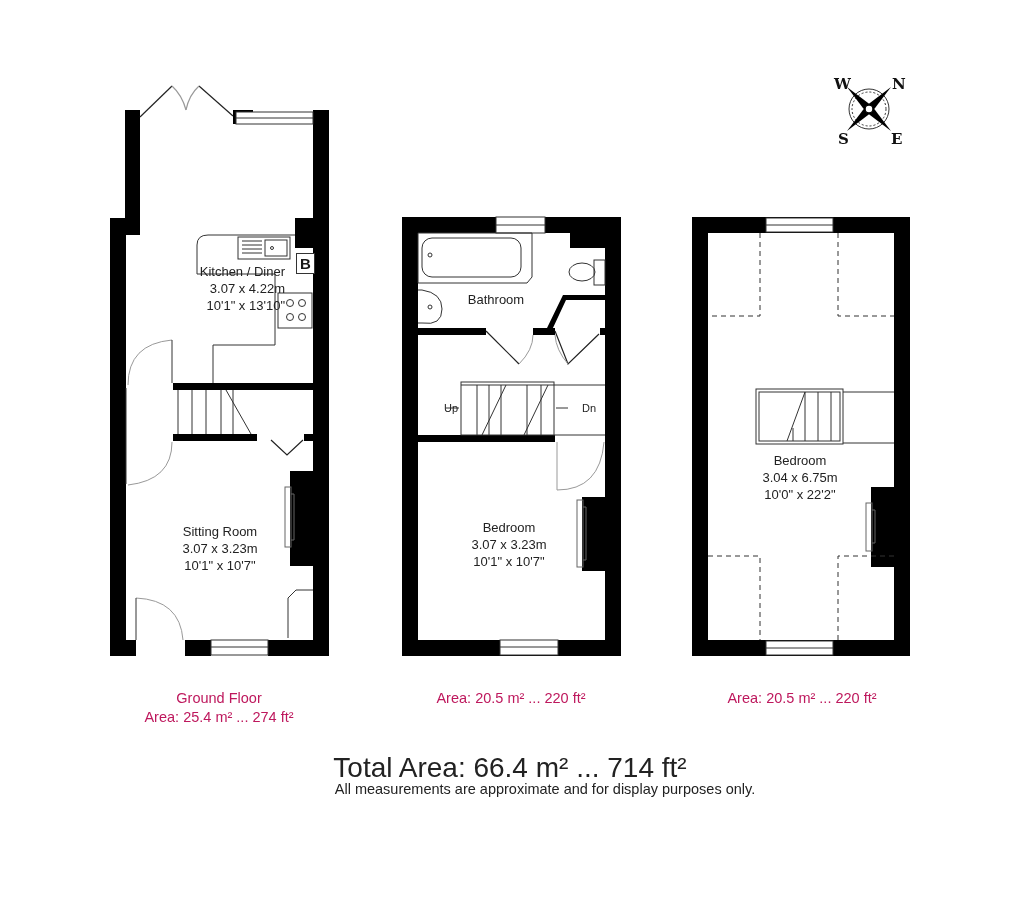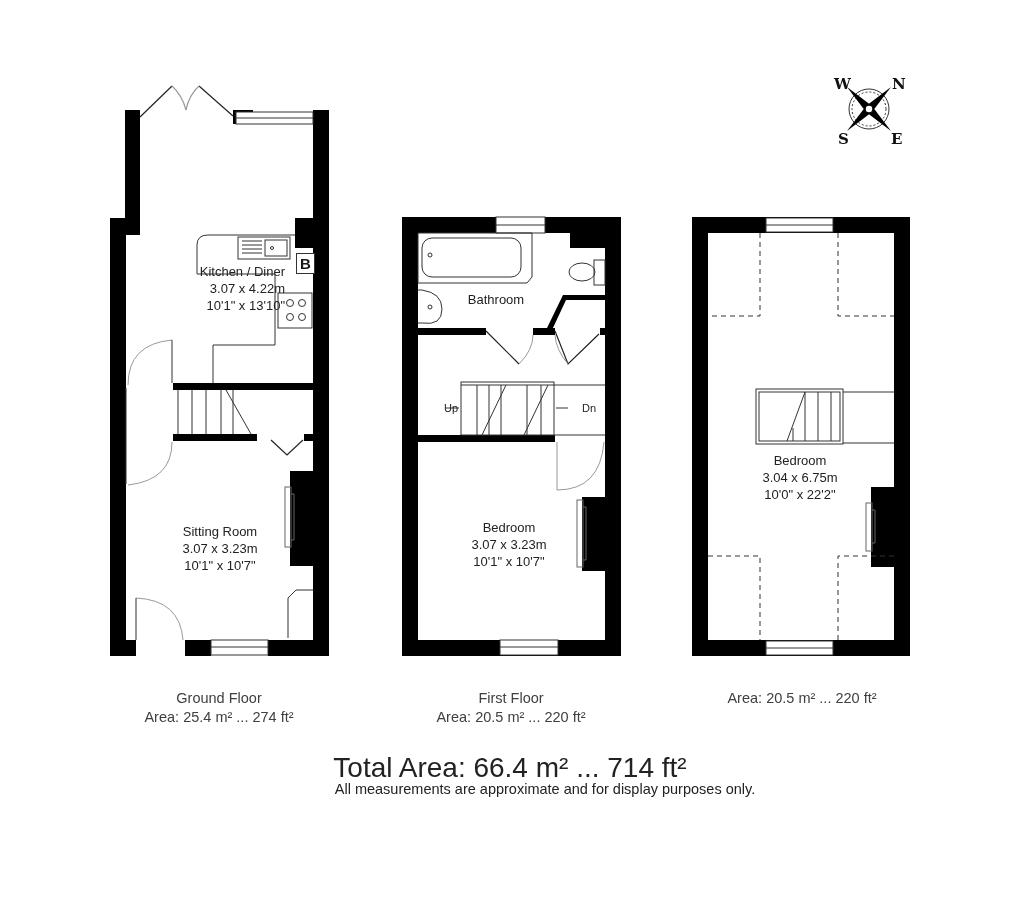--- a/index.html
+++ b/index.html
@@ -1,19 +1,19 @@
 <!DOCTYPE html>
 <html><head>
 <meta charset="utf-8">
 <style>
   html, body { margin:0; padding:0; background:#ffffff; }
   body { width:1020px; height:919px; position:relative; overflow:hidden; font-family:"Liberation Sans", sans-serif; color:#1a1a1a; }
   svg.plan { position:absolute; left:0; top:0; }
   .room-label { position:absolute; text-align:center; font-size:13px; line-height:17px; color:#222; }
-  .floor-caption { position:absolute; text-align:center; font-size:14.5px; line-height:19px; color:#404040; width:240px; }
+  .floor-caption { position:absolute; text-align:center; font-size:14.5px; line-height:19px; color:#be185d; width:240px; }
   .total { position:absolute; left:0; width:1020px; text-align:center; top:752px; font-size:28px; color:#222; }
   .disclaimer { position:absolute; left:0; width:1020px; text-align:center; top:781px; font-size:14.5px; color:#222;padding-left:35px; }
   .compass-letter { position:absolute; font-family:"DejaVu Serif", serif; font-weight:bold; font-size:15px; color:#111; }
   .stair-tag { position:absolute; font-size:11px; color:#222;padding-left:12px; }
   .boiler { position:absolute; left:296px; top:253px; width:17px; height:19px; border:1px solid #333; background:#fff; font-weight:bold; font-size:15px; line-height:19px; text-align:center; }
 </style>
 </head>
 <body>
 
 <svg class="plan" width="1020" height="919" viewBox="0 0 1020 919" xmlns="http://www.w3.org/2000/svg">
@@ -248,21 +248,20 @@
   <div>Bedroom</div>
   <div>3.04 x 6.75m</div>
   <div>10'0" x 22'2"</div>
 </div>
 
 <div class="floor-caption" style="left:99px;top:689px;">
   <div>Ground Floor</div>
   <div>Area: 25.4 m² ... 274 ft²</div>
 </div>
 <div class="floor-caption" style="left:391px;top:689px;">
-  <div>First Floor</div>
   <div>Area: 20.5 m² ... 220 ft²</div>
 </div>
 <div class="floor-caption" style="left:682px;top:689px;">
   <div>Area: 20.5 m² ... 220 ft²</div>
 </div>
 
 <div class="total">Total Area: 66.4 m² ... 714 ft²</div>
 <div class="disclaimer">All measurements are approximate and for display purposes only.</div>
 
 </body></html>

